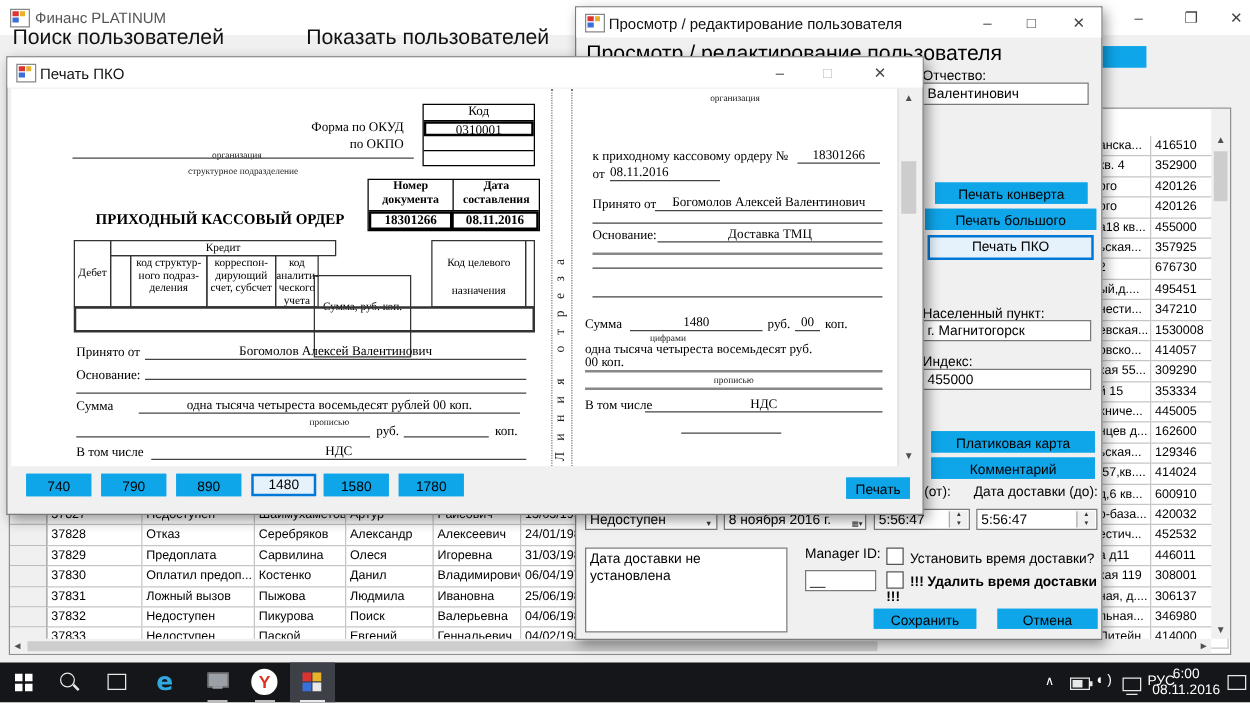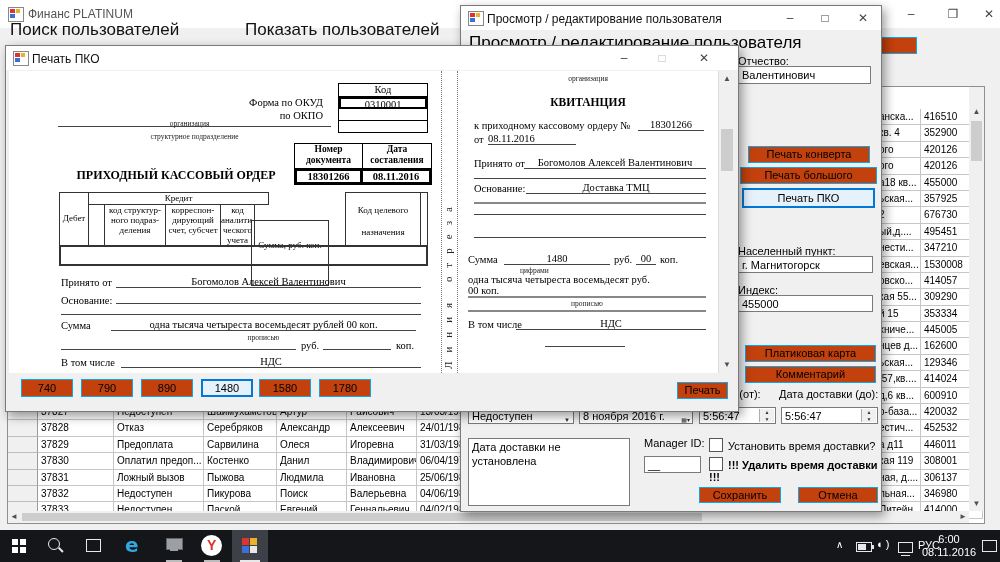--- a/index.html
+++ b/index.html
@@ -34,21 +34,21 @@
   .c-ad{left:868px;width:45px;}
   .c-ix{left:913px;width:62px;}
   .scroll{background:#f0f0f0;}
   .sb-arrow{position:absolute;color:#505050;font-size:8px;line-height:10px;text-align:center;}
   .thumb{position:absolute;background:#cdcdcd;}
 
   
   .window{position:absolute;background:#f0f0f0;border:1px solid #7a7a7a;box-shadow:3px 4px 10px rgba(0,0,0,.4);}
   .wtitle{position:absolute;left:0;top:0;right:0;height:24px;background:#fff;}
   .wtitle .t{position:absolute;left:26px;top:6px;font-size:12px;color:#111;white-space:nowrap;}
-  .btn{position:absolute;background:#c2410c;border:1px solid #0ea5e9;font-size:11px;
+  .btn{position:absolute;background:#0ea5e9;border:3px solid #0ea5e9;font-size:11px;
        text-align:center;box-sizing:border-box;color:#000;}
   .btn.focus{border:2px solid #0078d7;background:#e5f1fb;}
   .tbox{position:absolute;background:#fff;border:1px solid #7a7a7a;box-sizing:border-box;
         font-size:11px;padding:1px 3px;line-height:14px;overflow:hidden;white-space:nowrap;}
   .lbl{position:absolute;font-size:11px;white-space:nowrap;}
   .cb{position:absolute;}
   .cb i{display:inline-block;width:12px;height:12px;background:#fff;border:1px solid #555;vertical-align:-2px;margin-right:5px;}
   .arrowdn{position:absolute;right:3px;top:5px;font-size:6px;color:#333;}
   .spin{position:absolute;right:1px;top:1px;width:14px;bottom:1px;background:#f0f0f0;border-left:1px solid #adadad;
         font-size:5px;line-height:7px;text-align:center;color:#333;}
@@ -524,21 +524,20 @@
         <span class="abs" style="left:45px;top:283px;">В том числе</span>
         <div class="abs ul ctr" style="left:105px;top:282px;width:300px;">НДС</div>
       </div>
 
       <div class="abs dots" style="left:432px;top:0;height:302px;"></div>
       <div class="abs dots" style="left:448px;top:0;height:302px;"></div>
       <div class="abs cutline" style="left:433px;top:8px;height:290px;">Линия отреза</div>
 
       <div class="abs doc" style="left:451px;top:3px;width:256px;height:299px;">
         <div class="abs cap ctr" style="left:0;top:0;width:100%;">организация</div>
-        <div class="abs ctr" style="left:0;top:22px;width:100%;font-weight:bold;font-size:11.5px;">КВИТАНЦИЯ</div>
         <span class="abs" style="left:14px;top:46px;">к приходному кассовому ордеру №</span>
         <span class="abs ul ctr" style="left:178px;top:45px;width:66px;">18301266</span>
         <span class="abs" style="left:14px;top:60px;">от</span>
         <span class="abs ul" style="left:28px;top:59px;width:88px;">08.11.2016</span>
         <span class="abs" style="left:14px;top:84px;">Принято от</span>
         <span class="abs ul ctr" style="left:64px;top:83px;width:182px;">Богомолов  Алексей Валентинович</span>
         <div class="abs ul" style="left:14px;top:104px;width:232px;"></div>
         <span class="abs" style="left:14px;top:109px;">Основание:</span>
         <span class="abs ul ctr" style="left:66px;top:108px;width:180px;">Доставка ТМЦ</span>
         <div class="abs ul2" style="left:14px;top:128px;width:232px;"></div>

